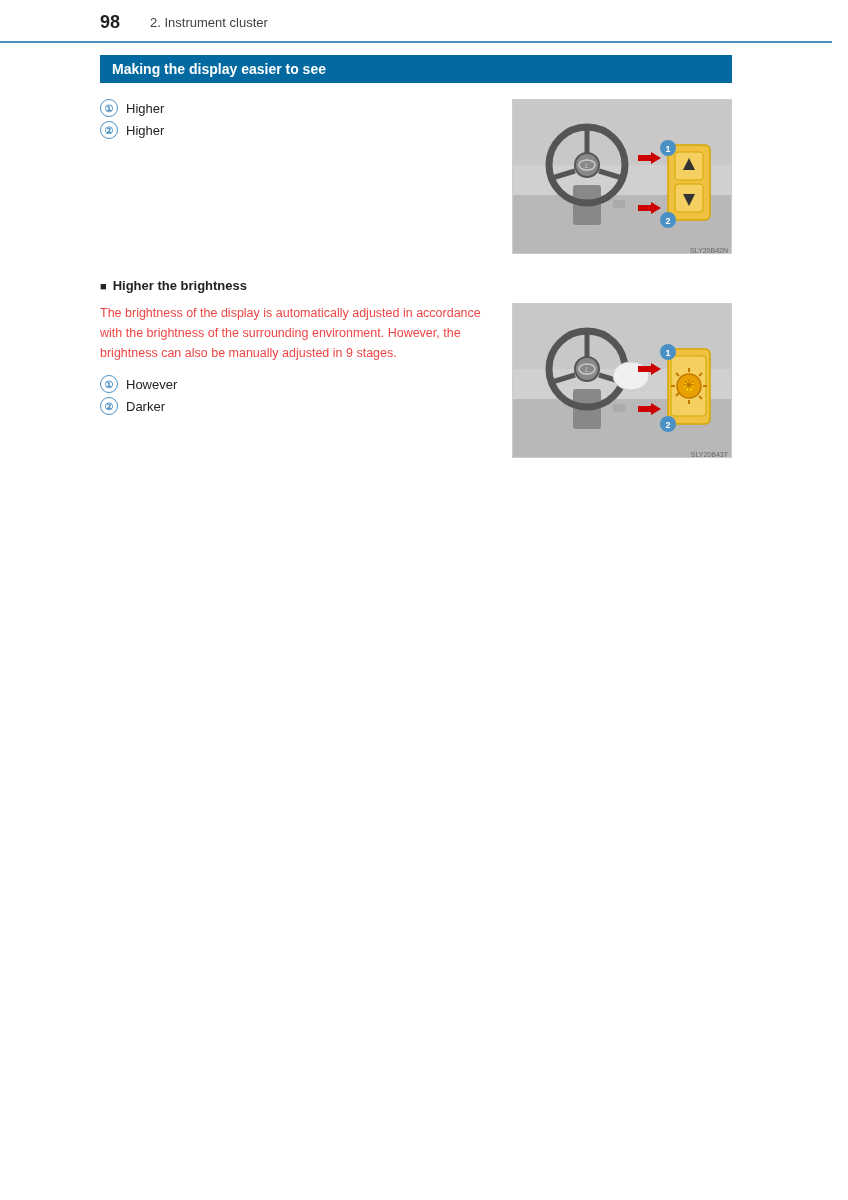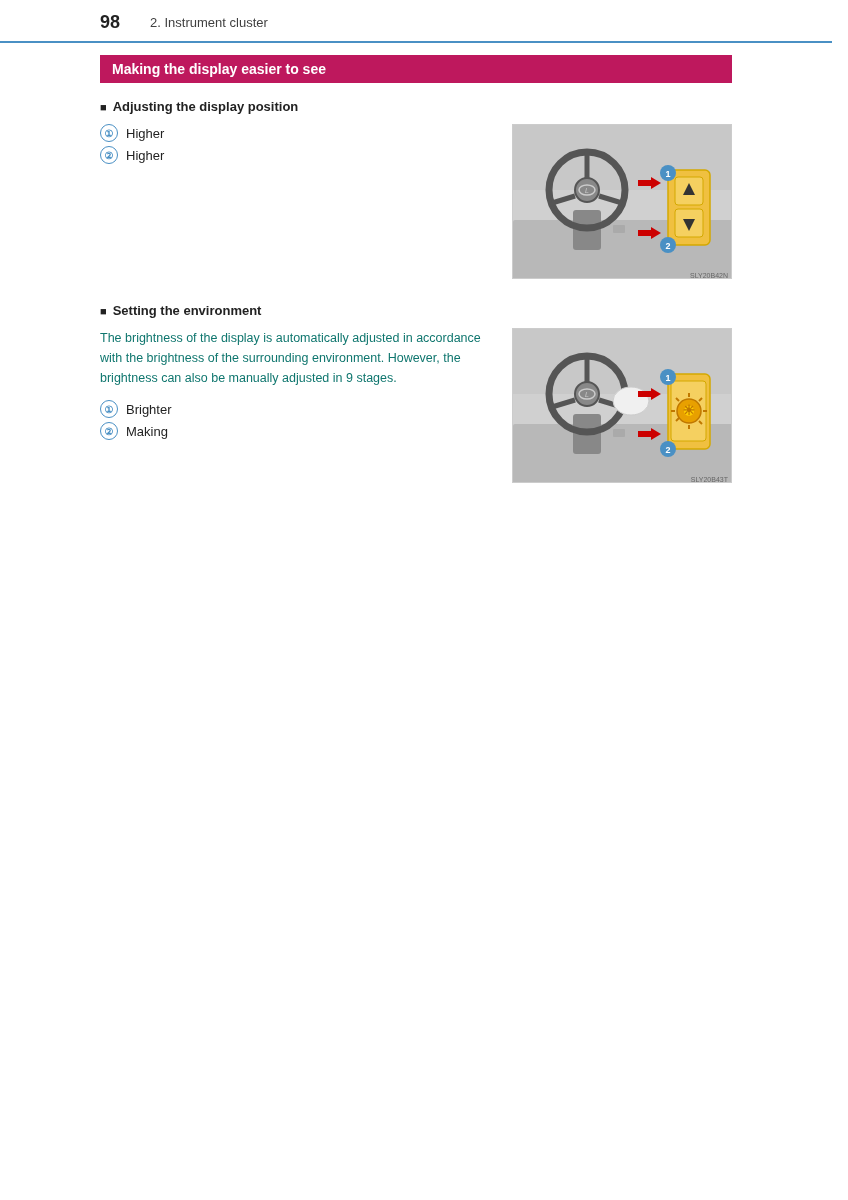--- a/index.html
+++ b/index.html
@@ -41,21 +41,21 @@
       color: #404040;
     }
 
     
     .content-area {
       padding: 0 100px;
     }
 
     
     .section-title-bar {
-      background-color: #be185d;
+      background-color: #0369a1;
       color: #fff;
       font-size: 14px;
       font-weight: bold;
       padding: 6px 12px;
       margin-bottom: 16px;
       margin-top: 12px;
     }
 
     
     .subsection-heading {
@@ -116,21 +116,21 @@
       color: #4a90c4;
       font-size: 10px;
       font-weight: bold;
       flex-shrink: 0;
     }
 
     
     .description-text {
       font-size: 12.5px;
       line-height: 1.6;
-      color: #0f766e;
+      color: #ef4444;
       margin-bottom: 12px;
     }
 
     
     .diagram-container {
       width: 220px;
       height: 155px;
       border: 1px solid #ccc;
       position: relative;
       background: #f5f5f5;
@@ -157,23 +157,20 @@
     <span class="page-number">98</span>
     <span class="page-chapter">2. Instrument cluster</span>
   </div>
 
   <div class="content-area">
 
     <div class="section-title-bar">
       <span>Making the display easier to see</span>
     </div>
 
-    <div class="subsection-heading">
-      <span>Adjusting the display position</span>
-    </div>
 
     <div class="content-block">
 
       <div class="content-left">
         <ul class="numbered-list">
           <li>
             <span class="circle-num">①</span>
             <span>Higher</span>
           </li>
           <li>
@@ -233,35 +230,35 @@
             <text x="155" y="124" text-anchor="middle" font-size="9" fill="white" font-weight="bold">2</text>
 
             <text x="215" y="153" text-anchor="end" font-size="7" fill="#666">SLY20B42N</text>
           </svg>
         </div>
       </div>
     </div>
 
     <div class="brightness-section">
       <div class="subsection-heading">
-        <span>Setting the environment</span>
+        <span>Higher the brightness</span>
       </div>
 
       <div class="content-block">
 
         <div class="content-left">
           <p class="description-text">The brightness of the display is automatically adjusted in accordance with the brightness of the surrounding environment. However, the brightness can also be manually adjusted in 9 stages.</p>
           <ul class="numbered-list">
             <li>
               <span class="circle-num">①</span>
-              <span>Brighter</span>
+              <span>However</span>
             </li>
             <li>
               <span class="circle-num">②</span>
-              <span>Making</span>
+              <span>Darker</span>
             </li>
           </ul>
         </div>
 
         <div class="content-right">
           <div class="diagram-container">
             
             <svg class="diagram" viewBox="0 0 220 155" xmlns="http://www.w3.org/2000/svg">
 
               <rect width="220" height="155" fill="#e8e8e8"></rect>

